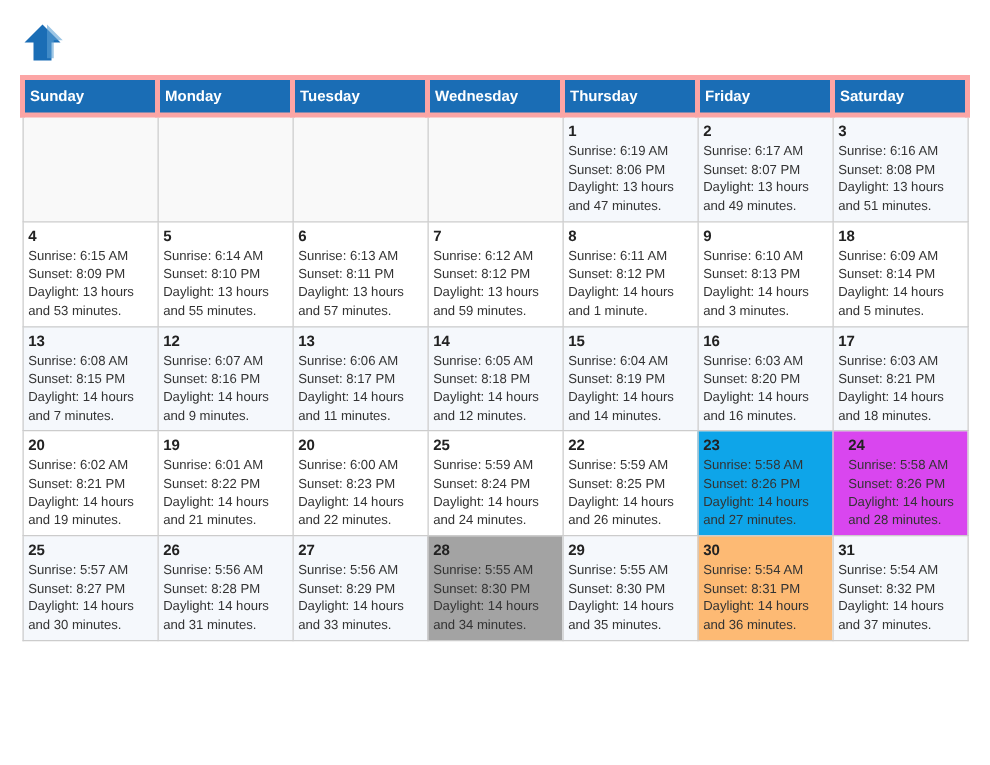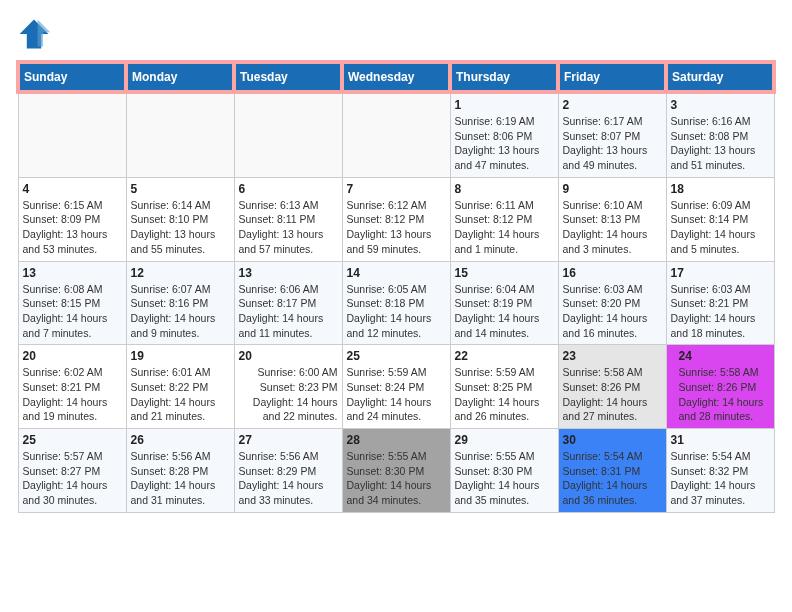--- a/index.html
+++ b/index.html
@@ -257,40 +257,40 @@
         </td>
         <td style="background: rgb(255, 255, 255);">
           <div class="day-number">19</div>
           <div class="day-info" style="white-space: pre-line;">Sunrise: 6:01 AM
 Sunset: 8:22 PM
 Daylight: 14 hours
 and 21 minutes.</div>
         </td>
         <td style="background: rgb(255, 255, 255);">
           <div class="day-number">20</div>
-          <div class="day-info" style="white-space: pre-line; text-align: right;">Sunrise: 6:00 AM
+          <div class="day-info" style="white-space: pre-line;">Sunrise: 6:00 AM
 Sunset: 8:23 PM
 Daylight: 14 hours
 and 22 minutes.</div>
         </td>
         <td style="background: rgb(255, 255, 255);">
           <div class="day-number">25</div>
           <div class="day-info" style="white-space: pre-line;">Sunrise: 5:59 AM
 Sunset: 8:24 PM
 Daylight: 14 hours
 and 24 minutes.</div>
         </td>
         <td style="background: rgb(255, 255, 255);">
           <div class="day-number">22</div>
           <div class="day-info" style="white-space: pre-line;">Sunrise: 5:59 AM
 Sunset: 8:25 PM
 Daylight: 14 hours
 and 26 minutes.</div>
         </td>
-        <td style="background: #e5e5e5; margin-top: 48px;">
+        <td style="background: #0ea5e9; margin-top: 48px;">
           <div class="day-number">23</div>
           <div class="day-info" style="white-space: pre-line;">Sunrise: 5:58 AM
 Sunset: 8:26 PM
 Daylight: 14 hours
 and 27 minutes.</div>
         </td>
         <td style="background: #d946ef; padding-left: 12px;">
           <div class="day-number">24</div>
           <div class="day-info" style="white-space: pre-line;">Sunrise: 5:58 AM
 Sunset: 8:26 PM
@@ -327,21 +327,21 @@
 Daylight: 14 hours
 and 34 minutes.</div>
         </td>
         <td style="background: rgb(245, 248, 252); margin-left: 44px;">
           <div class="day-number">29</div>
           <div class="day-info" style="white-space: pre-line;">Sunrise: 5:55 AM
 Sunset: 8:30 PM
 Daylight: 14 hours
 and 35 minutes.</div>
         </td>
-        <td style="background: #3b82f6;">
+        <td style="background: #fdba74;">
           <div class="day-number">30</div>
           <div class="day-info" style="white-space: pre-line;">Sunrise: 5:54 AM
 Sunset: 8:31 PM
 Daylight: 14 hours
 and 36 minutes.</div>
         </td>
         <td style="background: rgb(245, 248, 252);">
           <div class="day-number">31</div>
           <div class="day-info" style="white-space: pre-line;">Sunrise: 5:54 AM
 Sunset: 8:32 PM

